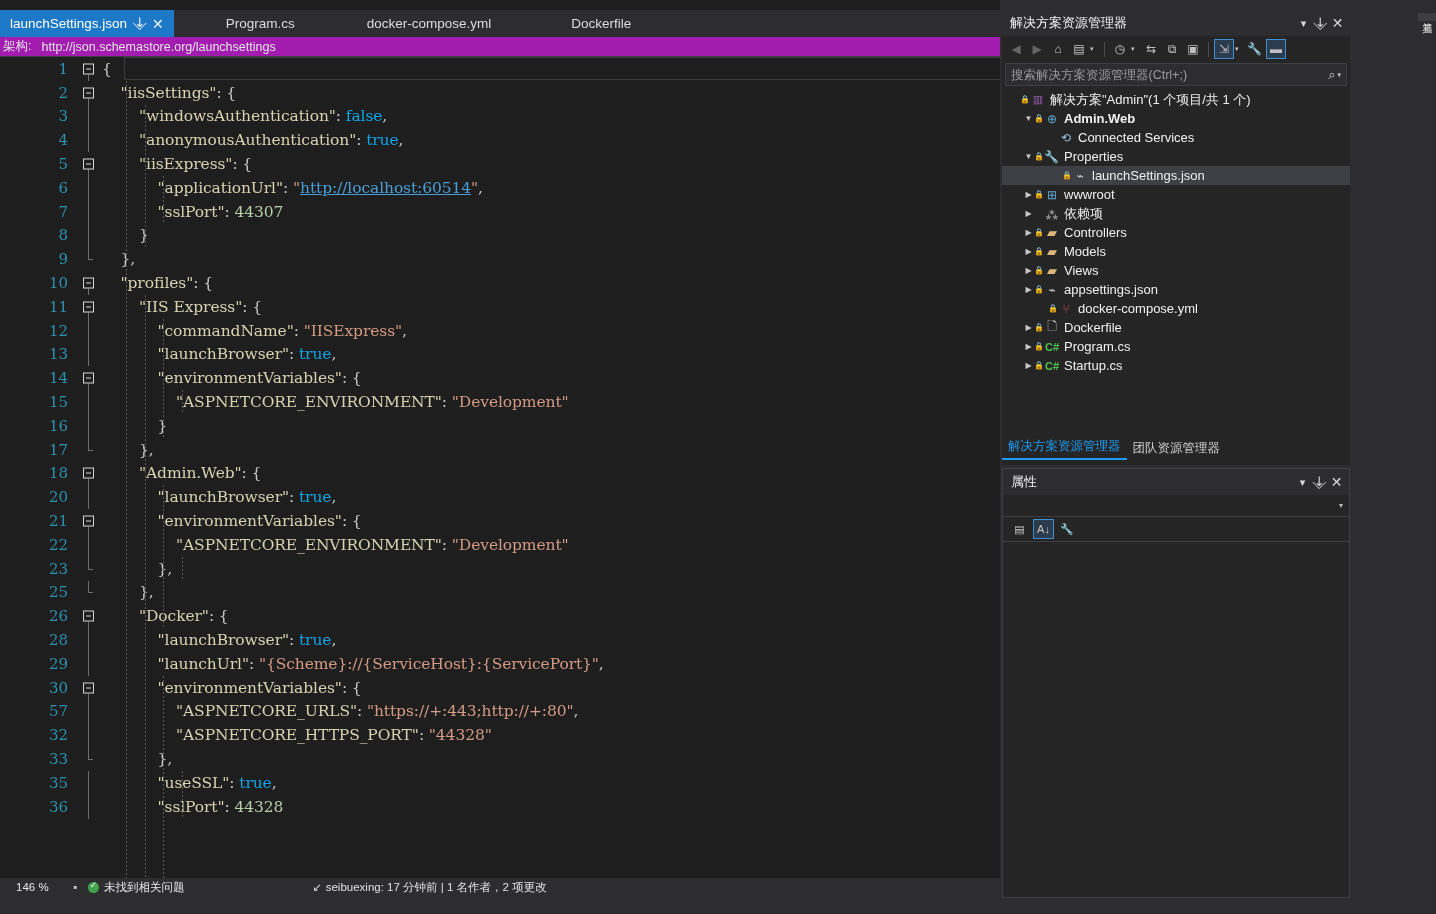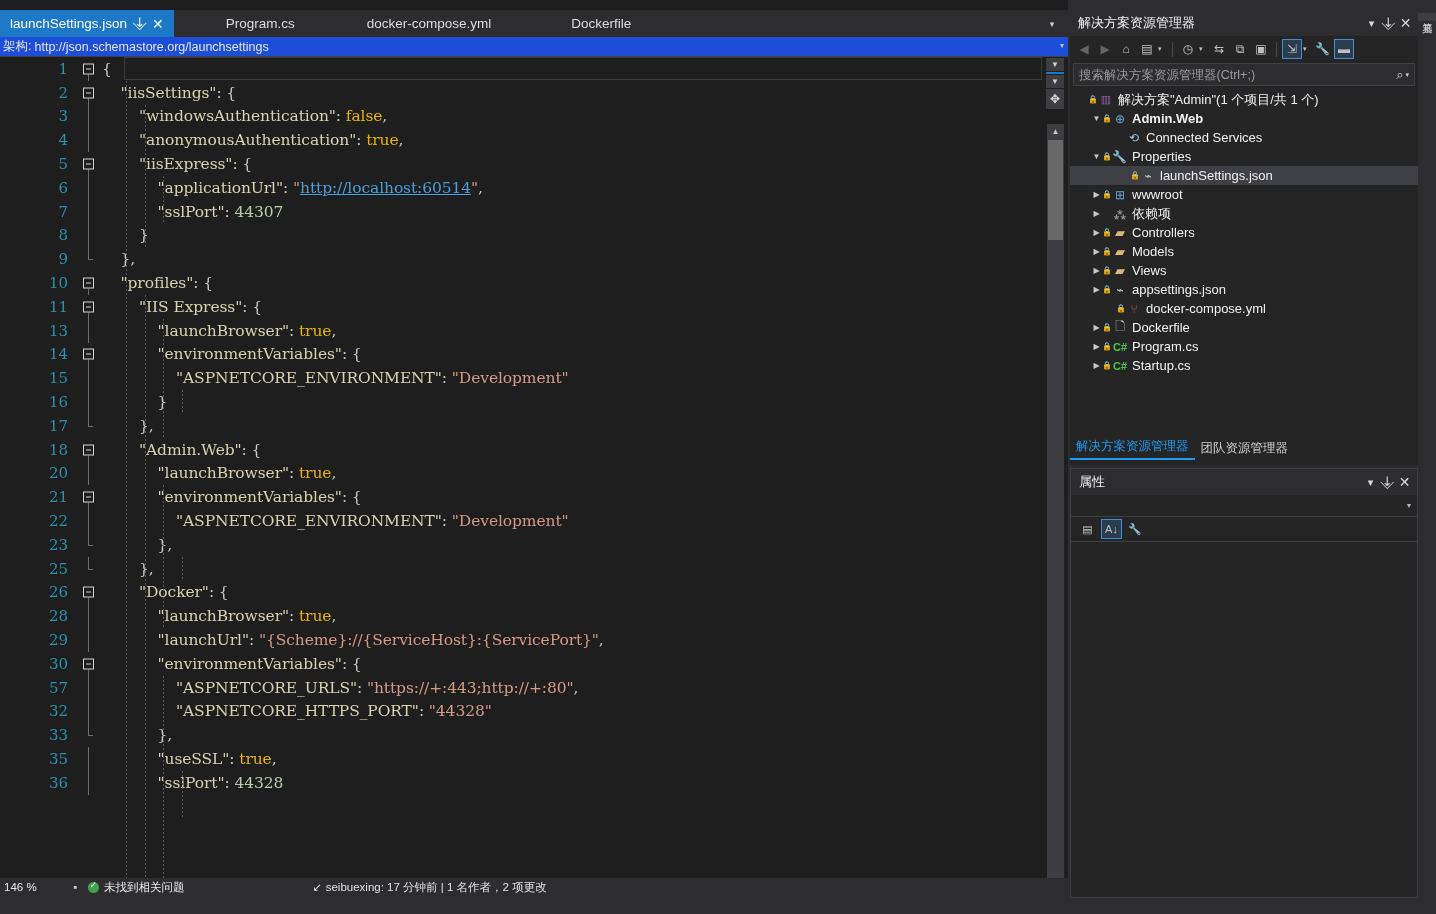--- a/index.html
+++ b/index.html
@@ -39,26 +39,26 @@
   .tab-close { font-size: 14px; font-weight: 400; }
   #tab-overflow {
     position: absolute; right: 6px; top: 10px; width: 20px; height: 27px;
     display: flex; align-items: center; justify-content: center;
     color: #d0d0d0; font-size: 9px;
   }
 
   
   #schema-bar {
     position: absolute; left: 0; top: 37px; width: 1068px; height: 20px;
-    background: #1d4ed8; color: #d8d8d8; font-size: 12.5px;
+    background: #a21caf; color: #d8d8d8; font-size: 12.5px;
     display: flex; align-items: center; padding-left: 3px;
     border-bottom: 1px solid #3f3f46;
   }
   #schema-bar .lbl { color: #e6e6e6; }
-  #schema-bar .val { color: #e6e6e6; margin-left: 3px; }
+  #schema-bar .val { color: #e6e6e6; margin-left: 10px; }
   #schema-caret {
     position: absolute; right: 4px; top: 41px; color: #c0c0c0; font-size: 8px;
   }
 
   
   #code-area {
     position: absolute; left: 0; top: 57px; width: 1048px; height: 839px;
     background: #1e1e1e; overflow: hidden;
   }
   .code-row {
@@ -95,21 +95,21 @@
     width: 5px; height: 1px; background: #6e6e6e;
   }
   .code-text {
     flex: 1 1 auto; font-size: 15.5px; white-space: pre;
     font-family: "DejaVu Serif", serif; color: #d4d4d4;
     letter-spacing: -0.1px; position: relative;
   }
   .t-key   { color: #d8d2b0; }
   .t-str   { color: #d59a84; }
   .t-num   { color: #b5cea8; }
-  .t-bool  { color: #eab308; }
+  .t-bool  { color: #0ea5e9; }
   .t-punc  { color: #c8c8c8; }
   .t-link  { color: #4a9fd8; text-decoration: underline; }
 
   
   #indent-guides { position: absolute; left: 0; top: 0; width: 1048px; height: 839px; pointer-events: none; }
   .iguide {
     position: absolute; width: 1px;
     background-image: linear-gradient(to bottom, #5a5a5a 50%, transparent 50%);
     background-size: 1px 4px;
   }
@@ -151,37 +151,37 @@
     color: #c8c8c8; font-size: 8px; display: flex; align-items: center; justify-content: center;
   }
 
   
   #status-bar {
     position: absolute; left: 0; bottom: 0; width: 1068px; height: 18px;
     background: #007acc; color: #ffffff; font-size: 11.5px;
     display: flex; align-items: center; overflow: hidden;
   }
   #status-bar.dark { background: #2d2d30; }
-  .sb-zoom { width: 62px; padding-left: 4px; color: #e8e8e8; }
+  .sb-zoom { width: 62px; padding-left: 16px; color: #e8e8e8; }
   .sb-sep { width: 26px; text-align: center; color: #c8c8c8; }
   .sb-ok-dot {
     width: 11px; height: 11px; border-radius: 50%; background: #3fa34d;
     margin-right: 5px; position: relative; flex: 0 0 11px;
   }
   .sb-ok-dot::after {
     content: "✓"; position: absolute; left: 1.5px; top: -1.5px;
     font-size: 9px; color: #ffffff;
   }
   .sb-issue { color: #e8e8e8; display: flex; align-items: center; }
   .sb-git { margin-left: 128px; color: #e0e0e0; display: flex; align-items: center; gap: 4px; }
   .sb-git-arrow { font-size: 11px; }
 
   
   #right-pane {
-    position: absolute; right: 0; top: 0; width: 368px; height: 914px;
+    position: absolute; right: 0; top: 0; width: 436px; height: 914px;
     background: #2d2d30;
   }
   #se-panel {
     position: absolute; left: 2px; top: 10px; width: 348px; height: 455px;
     background: #252526;
   }
   .panel-title-bar {
     height: 26px; display: flex; align-items: center; padding: 0 4px 0 8px;
     background: #2d2d30; color: #f1f1f1; font-size: 13px;
   }
@@ -418,20 +418,27 @@
             </div>
             <div class="code-text" style="padding-left: 18.5px;"><span class="t-key">"profiles"</span><span class="t-punc">: {</span></div>
           </div>
           <div class="code-row">
             <div class="gutter-num">11</div>
             <div class="fold-cell">
               <div class="fold-line" style="top: 50%; height: 50%;"></div>
               <div class="fold-box"></div>
             </div>
             <div class="code-text" style="padding-left: 37px;"><span class="t-key">"IIS Express"</span><span class="t-punc">: {</span></div>
+          </div>
+          <div class="code-row">
+            <div class="gutter-num">12</div>
+            <div class="fold-cell">
+              <div class="fold-line"></div>
+            </div>
+            <div class="code-text" style="padding-left: 55.5px;"><span class="t-key">"commandName"</span><span class="t-punc">: </span><span class="t-str">"IISExpress"</span><span class="t-punc">,</span></div>
           </div>
           <div class="code-row">
             <div class="gutter-num">13</div>
             <div class="fold-cell">
               <div class="fold-line"></div>
             </div>
             <div class="code-text" style="padding-left: 55.5px;"><span class="t-key">"launchBrowser"</span><span class="t-punc">: </span><span class="t-bool">true</span><span class="t-punc">,</span></div>
           </div>
           <div class="code-row">
             <div class="gutter-num">14</div>

